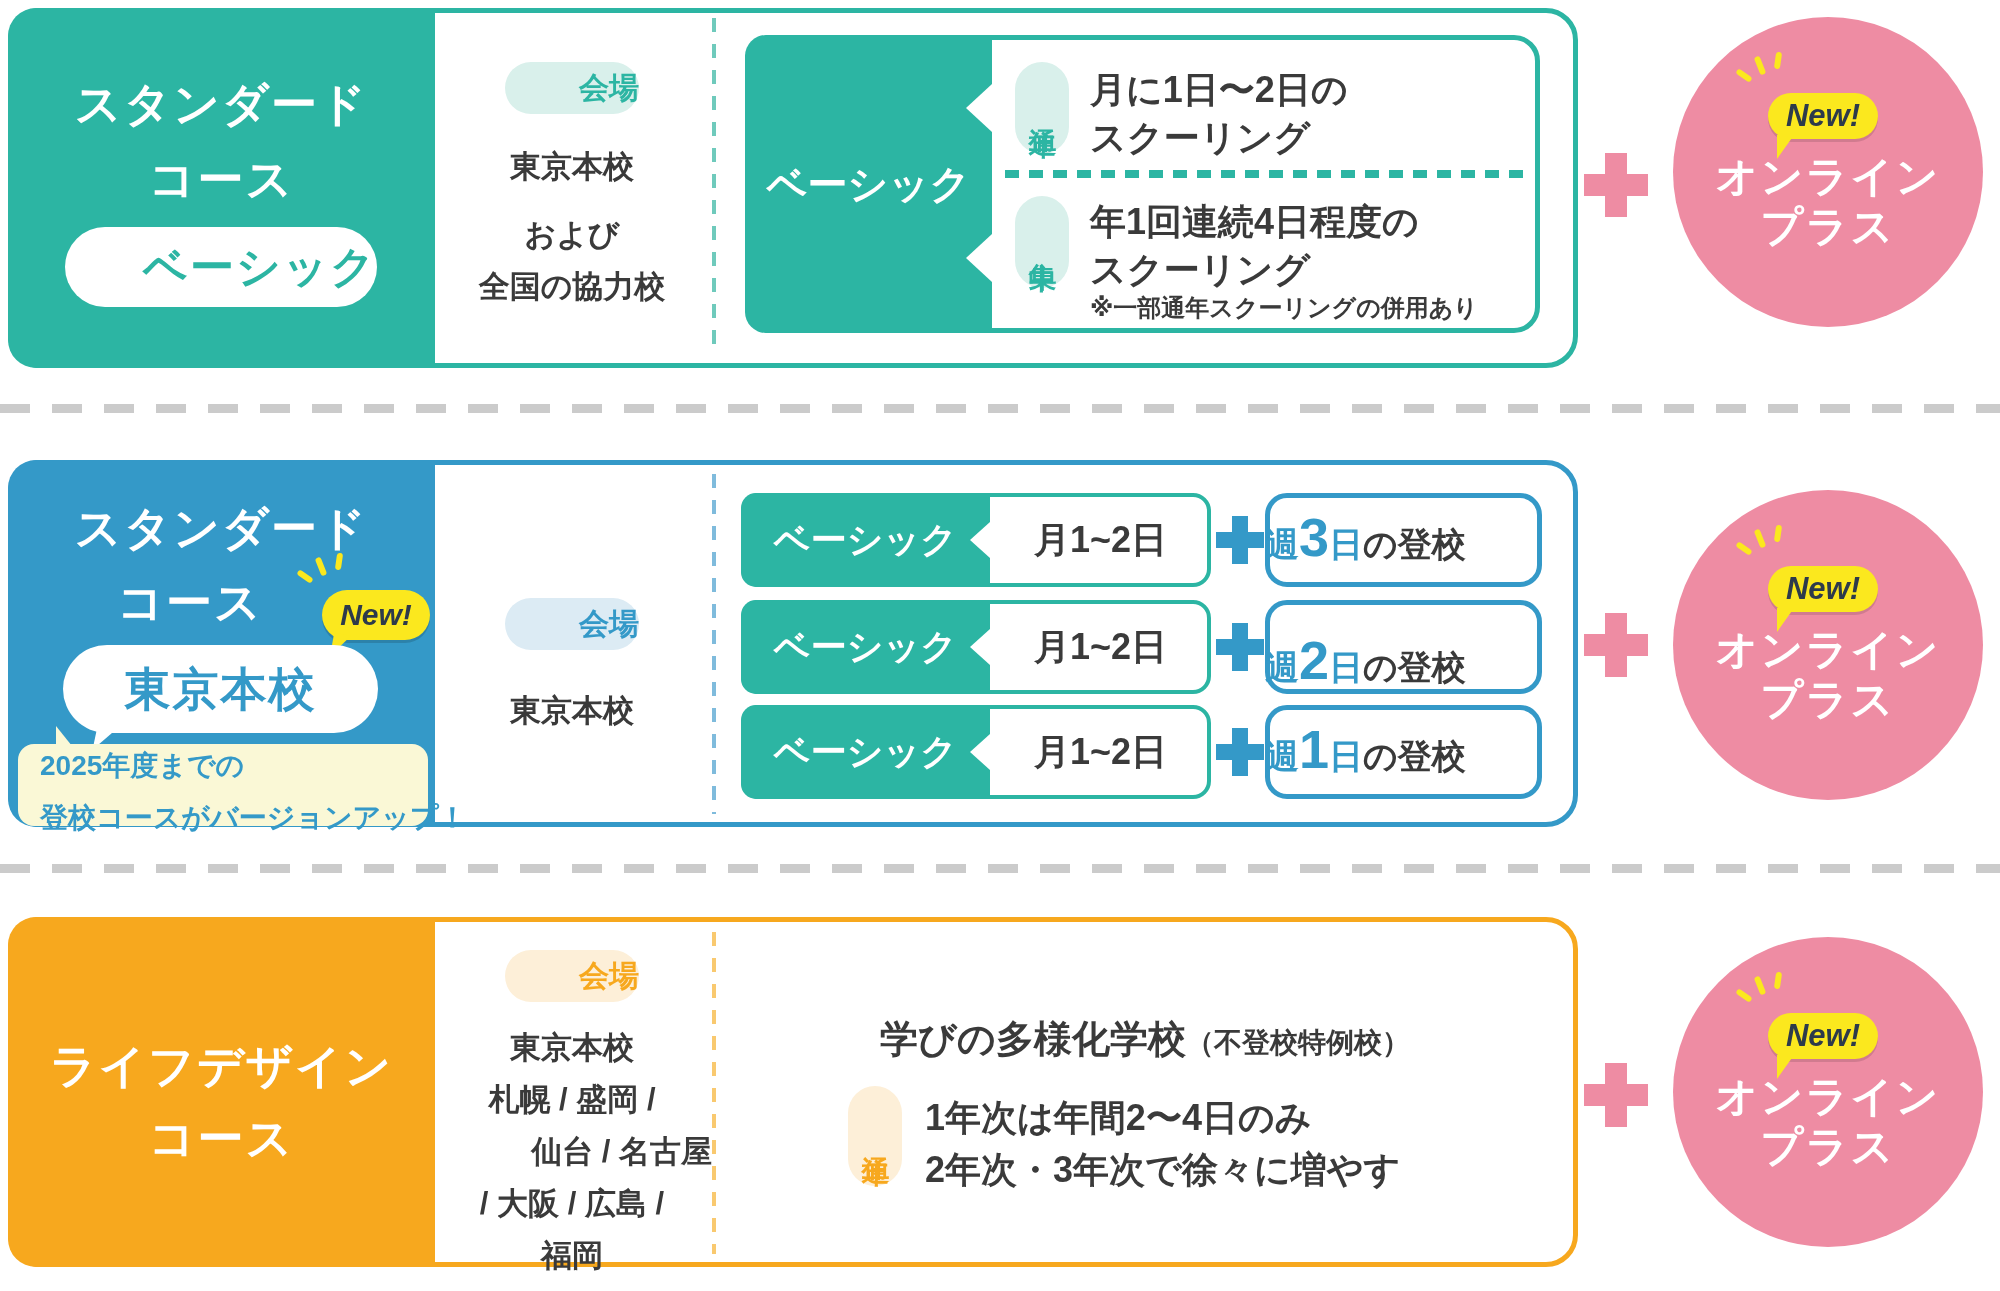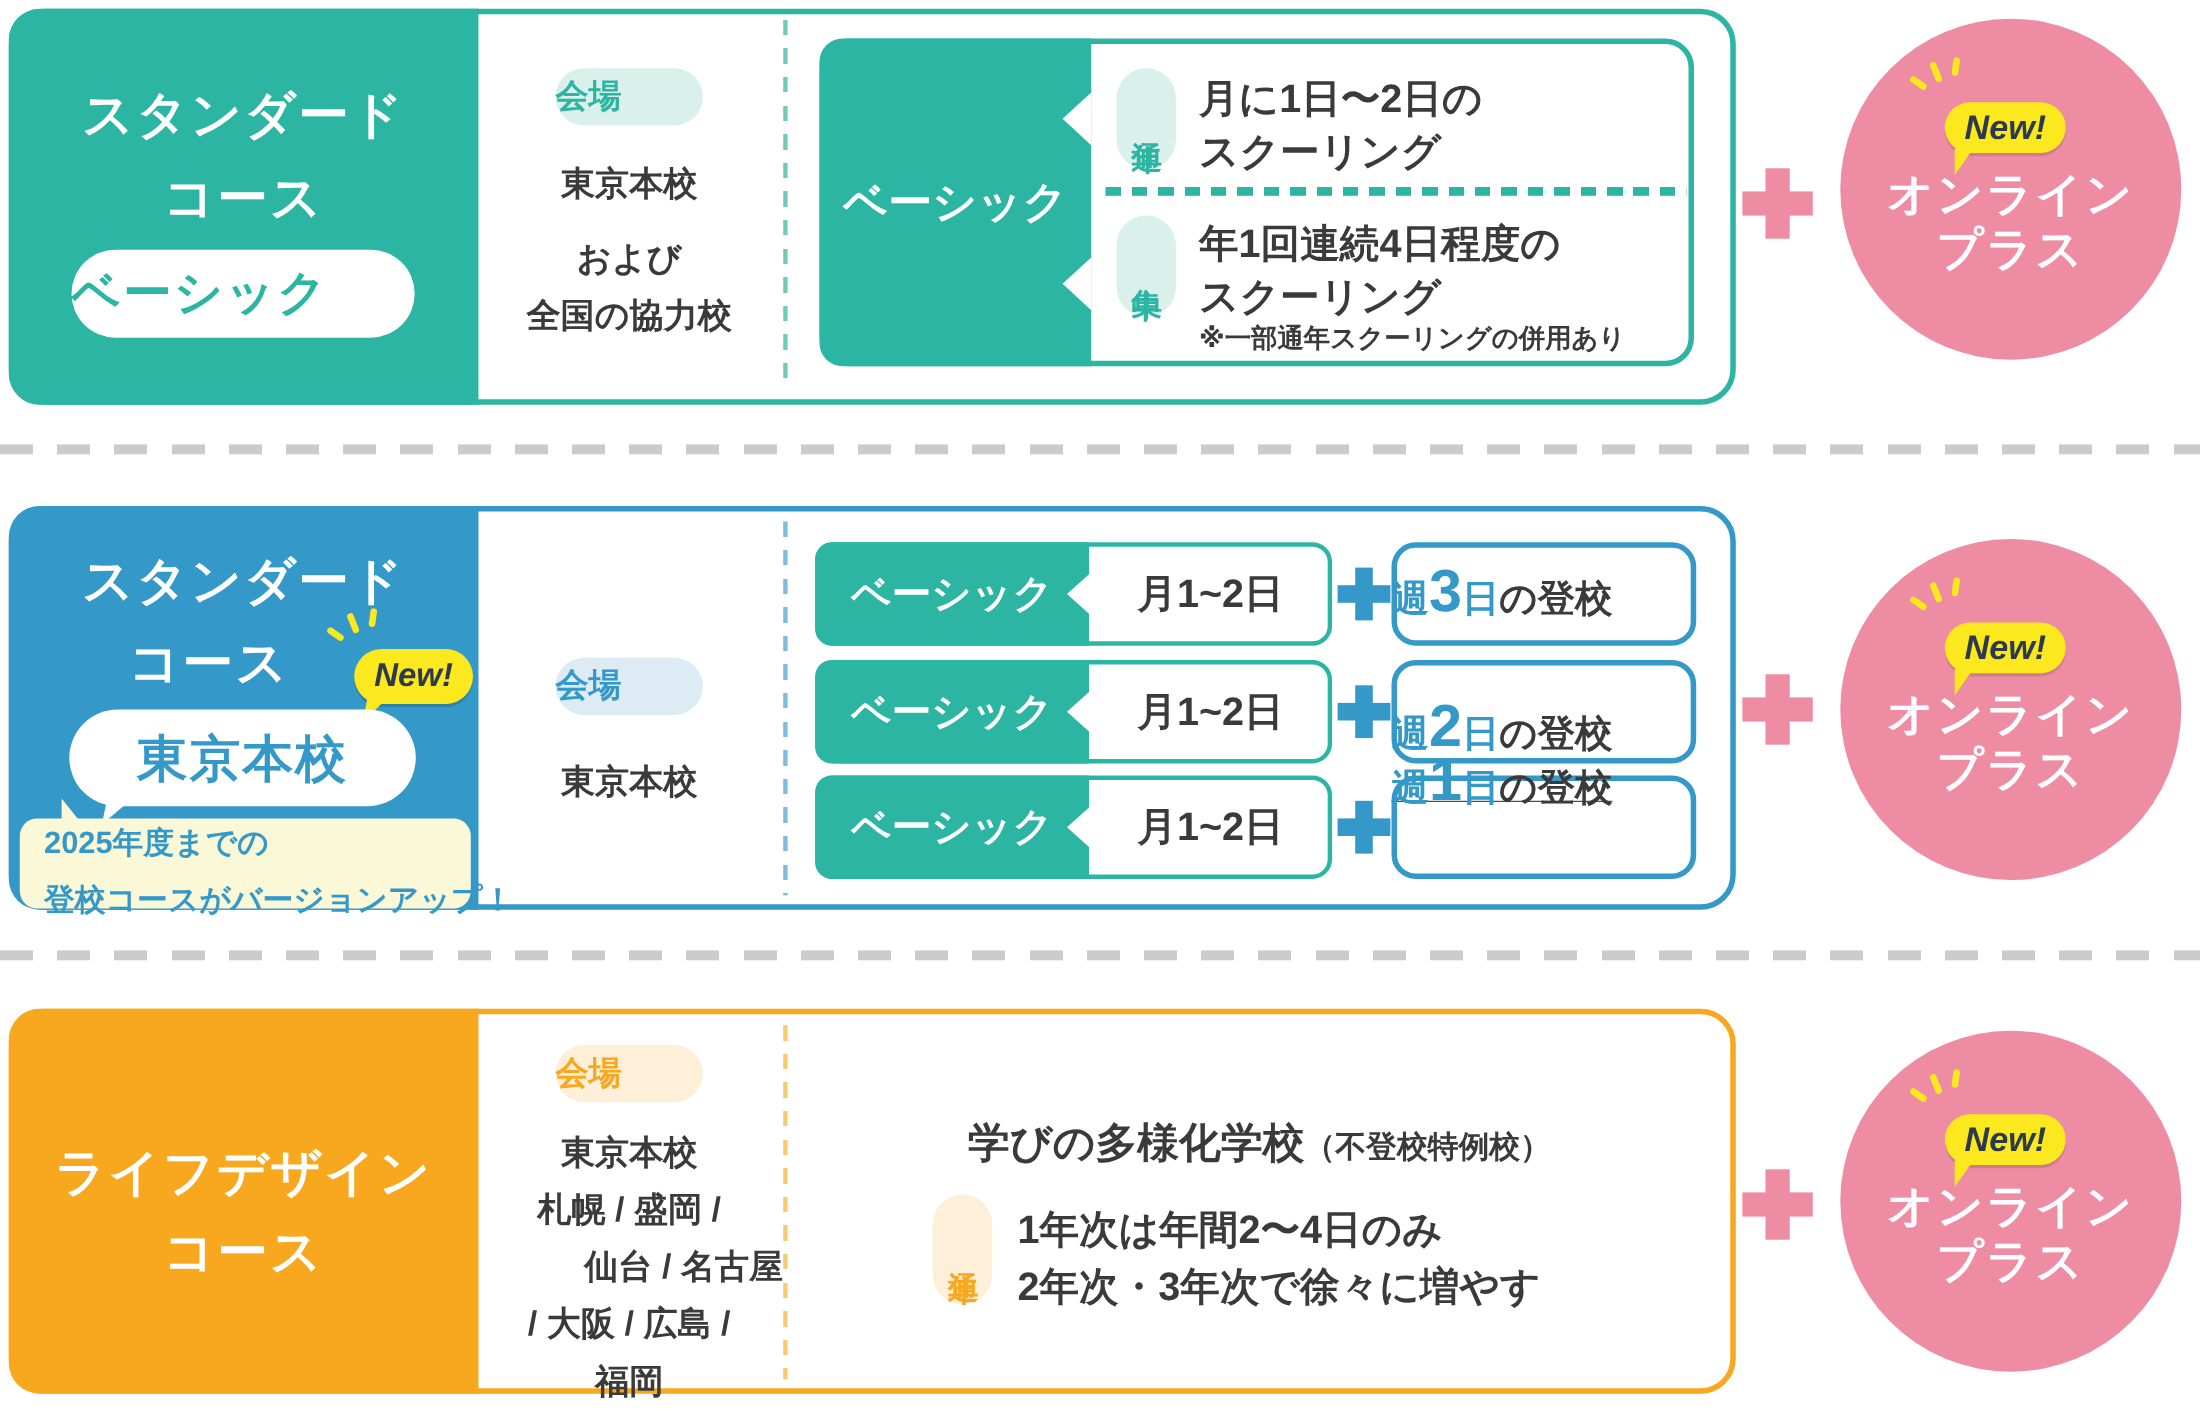--- a/index.html
+++ b/index.html
@@ -23,21 +23,21 @@
   .card.orange{border:5px solid #F7A81E;}
   .block{border-radius:28px 0 0 28px;}
   .block.teal{background:#2CB5A3;}
   .block.blue{background:#3499C8;}
   .block.orange{background:#F7A81E;}
 
   .row-title{width:427px;text-align:center;color:#fff;font-weight:700;
     font-size:46px;line-height:52px;letter-spacing:2px;}
 
   
-  .pill{border-radius:999px;text-align:left;font-weight:700;box-sizing:border-box;}
+  .pill{border-radius:999px;text-align:right;font-weight:700;box-sizing:border-box;}
   .venue-pill{width:134px;height:52px;line-height:52px;font-size:30px;}
   .venue-pill.teal{background:#D9F0EB;color:#2CB5A3;}
   .venue-pill.blue{background:#DCEBF4;color:#3499C8;}
   .venue-pill.orange{background:#FDEFD8;color:#F7A81E;}
   .venue-line{width:280px;text-align:center;font-size:31px;line-height:38px;font-weight:600;color:#3A3A3A;}
 
   .vtag{border-radius:27px;display:flex;align-items:center;justify-content:center;
     writing-mode:vertical-rl;text-orientation:upright;font-weight:700;font-size:28px;letter-spacing:2px;}
   .vtag.teal{background:#D9F0EB;color:#2CB5A3;}
   .vtag.orange{background:#FDEFD8;color:#F7A81E;}
@@ -199,21 +199,21 @@
 <div class="abs weekbox" style="left:1265px;top:600px;width:277px;height:94px;"></div>
 <div class="abs weektxt" style="left:1265px;top:616px;"><span class="wsm">週</span><span class="wnum">2</span><span class="wsm">日</span><span class="wdark">の登校</span></div>
 
 <div class="abs combo" style="left:741px;top:705px;width:470px;height:94px;"></div>
 <div class="abs combo-teal" style="left:741px;top:705px;width:249px;height:94px;"></div>
 <div class="abs notch sm" style="left:970px;top:734px;"></div>
 <div class="abs combo-lab" style="left:741px;top:730px;">ベーシック</div>
 <div class="abs combo-val" style="left:990px;top:730px;">月1~2日</div>
 <div class="abs plus blue" style="left:1216px;top:728px;"></div>
 <div class="abs weekbox" style="left:1265px;top:705px;width:277px;height:94px;"></div>
-<div class="abs weektxt" style="left:1265px;top:665px;text-decoration:underline;"><span class="wsm">週</span><span class="wnum">1</span><span class="wsm">日</span><span class="wdark">の登校</span></div>
+<div class="abs weektxt" style="left:1265px;top:705px;"><span class="wsm">週</span><span class="wnum">1</span><span class="wsm">日</span><span class="wdark">の登校</span></div>
 
 <div class="abs plus" style="left:1584px;top:613px;"></div>
 
 <div class="abs circle" style="left:1673px;top:490px;">
   <span class="rays" style="left:62px;top:34px;">
       <i></i>
       <i></i>
       <i></i>
     </span>
   <span class="newbadge" style="left:95px;top:76px;width:110px;height:46px;line-height:46px;font-size:31px;">New!</span>

